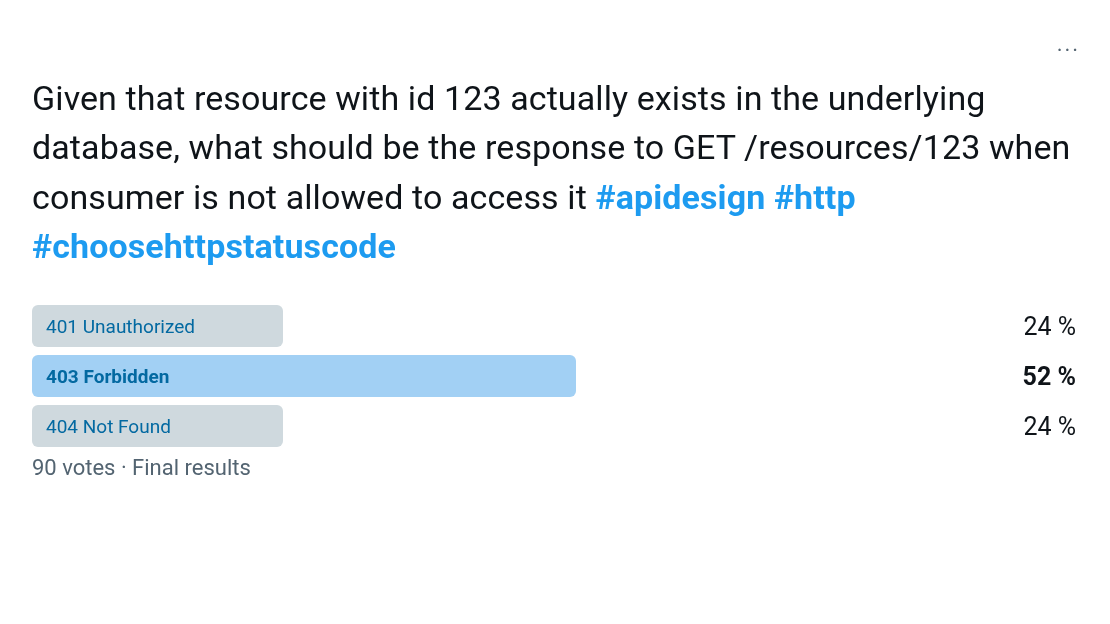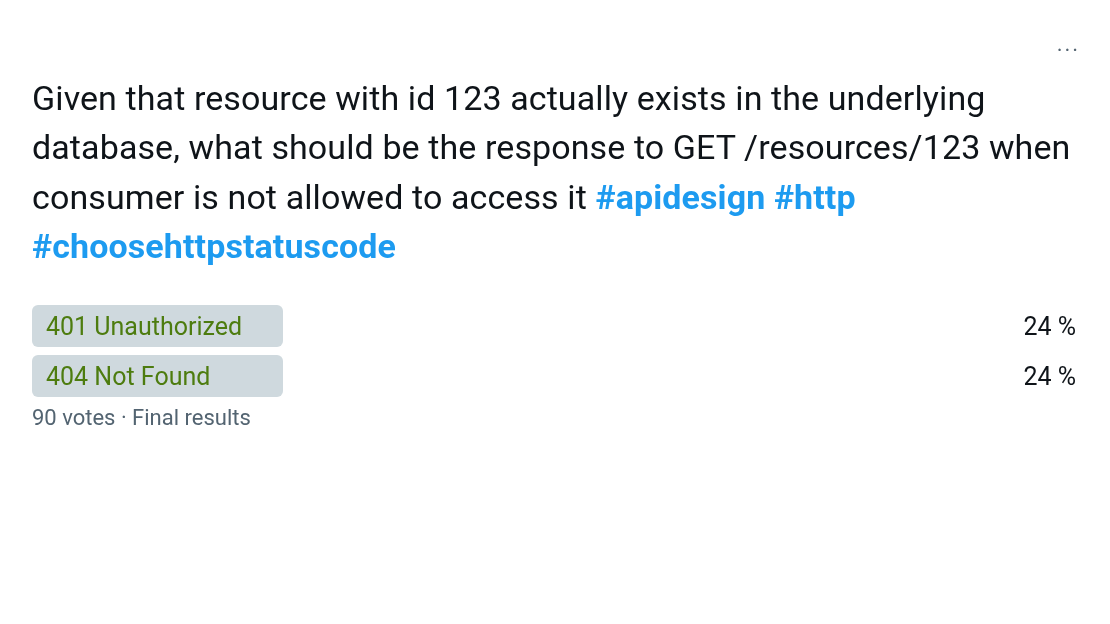--- a/index.html
+++ b/index.html
@@ -94,22 +94,22 @@
     bottom: 0;
     border-radius: 6px;
   }
   .poll-bar.loser { background: #CFD9DE; }
   .poll-bar.winner { background: #A2D0F4; }
   .poll-label {
     position: absolute;
     left: 14px;
     top: 50%;
     transform: translateY(-50%);
-    font-size: 25px;
-    color: #4d7c0f;
+    font-size: 19px;
+    color: #0369a1;
   }
   .poll-pct {
     position: absolute;
     right: 2px;
     top: 50%;
     transform: translateY(-50%);
     font-size: 25px;
     color: #0F1419;
   }
   .poll-row.winner .poll-label,
@@ -136,20 +136,25 @@
   </div>
 
   <div class="poll">
 
     <div class="poll-row">
       <div class="poll-bar loser" style="width:24%"></div>
       <span class="poll-label">401 Unauthorized</span>
       <span class="poll-pct">24 %</span>
     </div>
 
+    <div class="poll-row winner">
+      <div class="poll-bar winner" style="width:52%"></div>
+      <span class="poll-label">403 Forbidden</span>
+      <span class="poll-pct">52 %</span>
+    </div>
 
     <div class="poll-row">
       <div class="poll-bar loser" style="width:24%"></div>
       <span class="poll-label">404 Not Found</span>
       <span class="poll-pct">24 %</span>
     </div>
 
     <div class="poll-footer">90 votes · Final results</div>
   </div>
 

